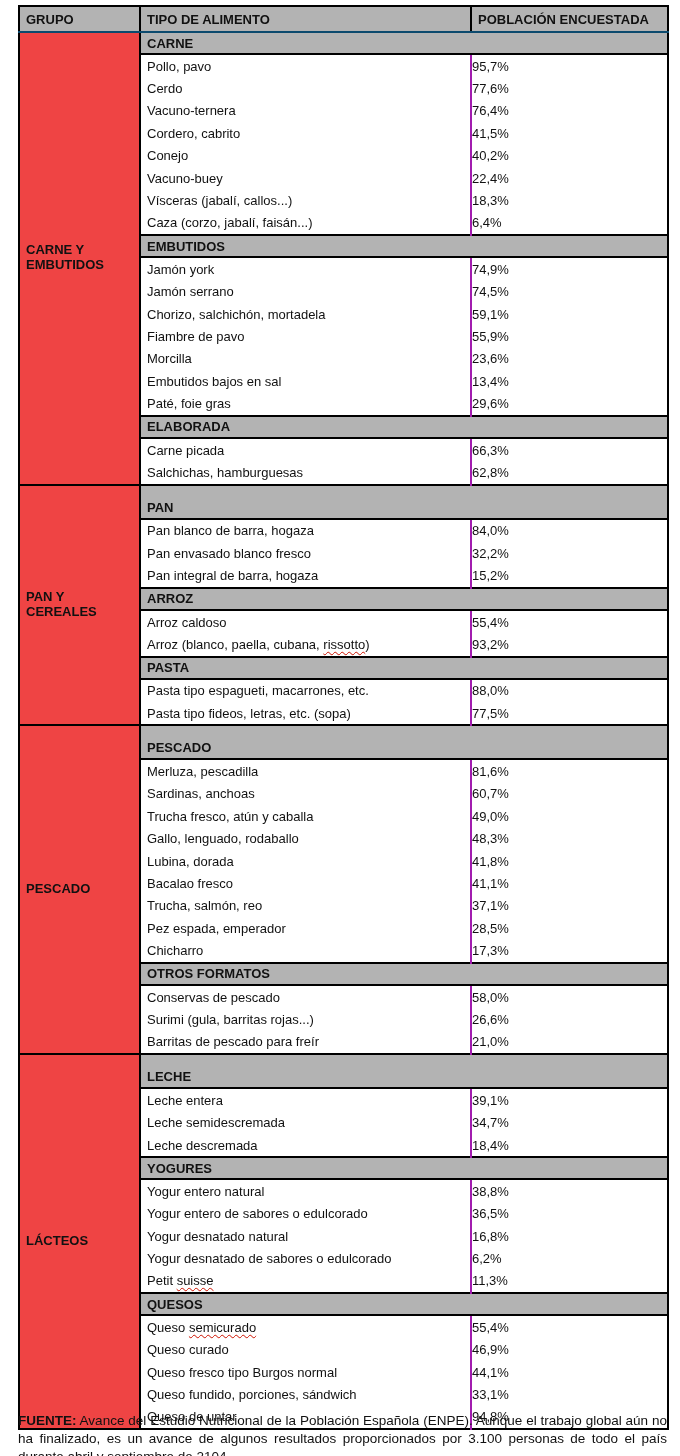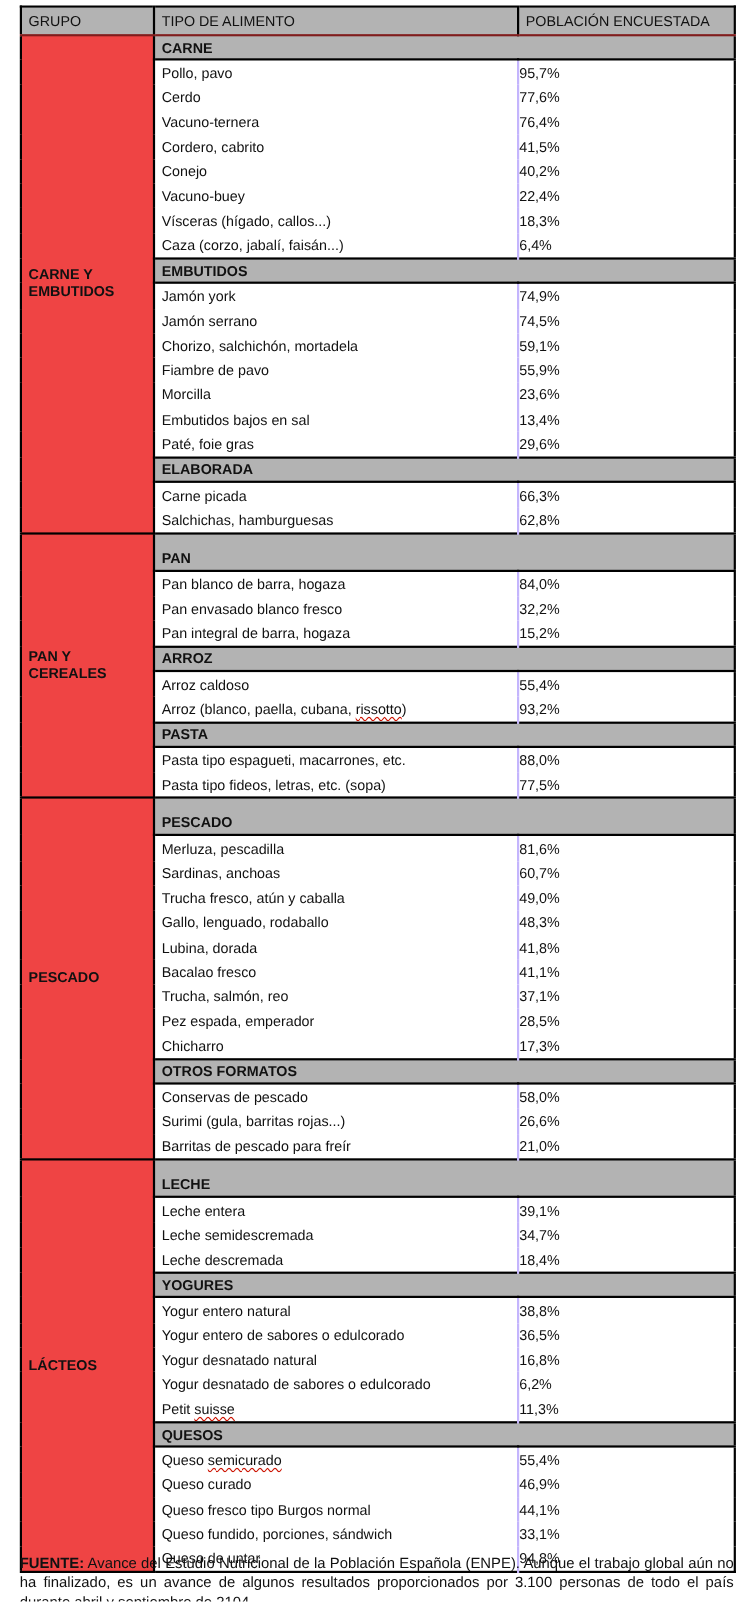--- a/index.html
+++ b/index.html
@@ -9,40 +9,40 @@
     -webkit-font-smoothing:antialiased;
   }
   .page { position:relative; width:680px; height:1456px; overflow:hidden; background:#fff; }
 
   table.food-table {
     position:absolute; left:18px; top:5px; width:649px;
     border-collapse:collapse; table-layout:fixed;
     border:2px solid #000;
   }
   .food-table th {
-    background:#b3b3b3; text-align:left; font-weight:normal;
+    background:#b3b3b3; text-align:left; font-weight:bold;
     font-size:13px; height:24px; padding:0 0 0 6px;
-    border-bottom:2px solid #7f1d1d; white-space:nowrap; overflow:hidden;
+    border-bottom:2px solid #0c4a6e; white-space:nowrap; overflow:hidden;
   }
   .food-table th.h-grupo, .food-table th.h-tipo { border-right:2px solid #000; }
 
   td.group-cell {
     border-right:2px solid #000; border-bottom:2px solid #000;
     vertical-align:middle; padding:0 4px 0 6px;
     font-weight:bold; font-size:13px; line-height:1.15; background:#ef4444;
   }
   tr.band td.band-cell {
     background:#b3b3b3; border-top:2px solid #000; border-bottom:2px solid #000;
     font-weight:bold; font-size:13px; padding:0 0 0 6px;
     height:20px; vertical-align:middle;
   }
   tr.band-tall td.band-cell { height:29px; vertical-align:bottom; padding-bottom:3px; }
 
   tr.data td { height:22.4px; font-size:13px; vertical-align:middle; }
-  td.food { padding:0 4px 0 6px; border-right:2px solid #c4b5fd; white-space:nowrap; overflow:hidden; }
+  td.food { padding:0 4px 0 6px; border-right:2px solid #a21caf; white-space:nowrap; overflow:hidden; }
   td.value { text-align:left; padding:0 8px 0 0; white-space:nowrap; }
 
   .it { }
   .sp {
     text-decoration-line:underline;
     text-decoration-style:wavy;
     text-decoration-color:#cc1100;
     text-decoration-thickness:1px;
     text-underline-offset:2px;
   }
@@ -94,21 +94,21 @@
         </tr>
         <tr class="data">
           <td class="food">Conejo</td>
           <td class="value">40,2%</td>
         </tr>
         <tr class="data">
           <td class="food">Vacuno-buey</td>
           <td class="value">22,4%</td>
         </tr>
         <tr class="data">
-          <td class="food">Vísceras (hígado, callos...)</td>
+          <td class="food">Vísceras (jabalí, callos...)</td>
           <td class="value">18,3%</td>
         </tr>
         <tr class="data">
           <td class="food">Caza (corzo, jabalí, faisán...)</td>
           <td class="value">6,4%</td>
         </tr>
         <tr class="band">
           <td colspan="2" class="band-cell">EMBUTIDOS</td>
         </tr>
         <tr class="data">

